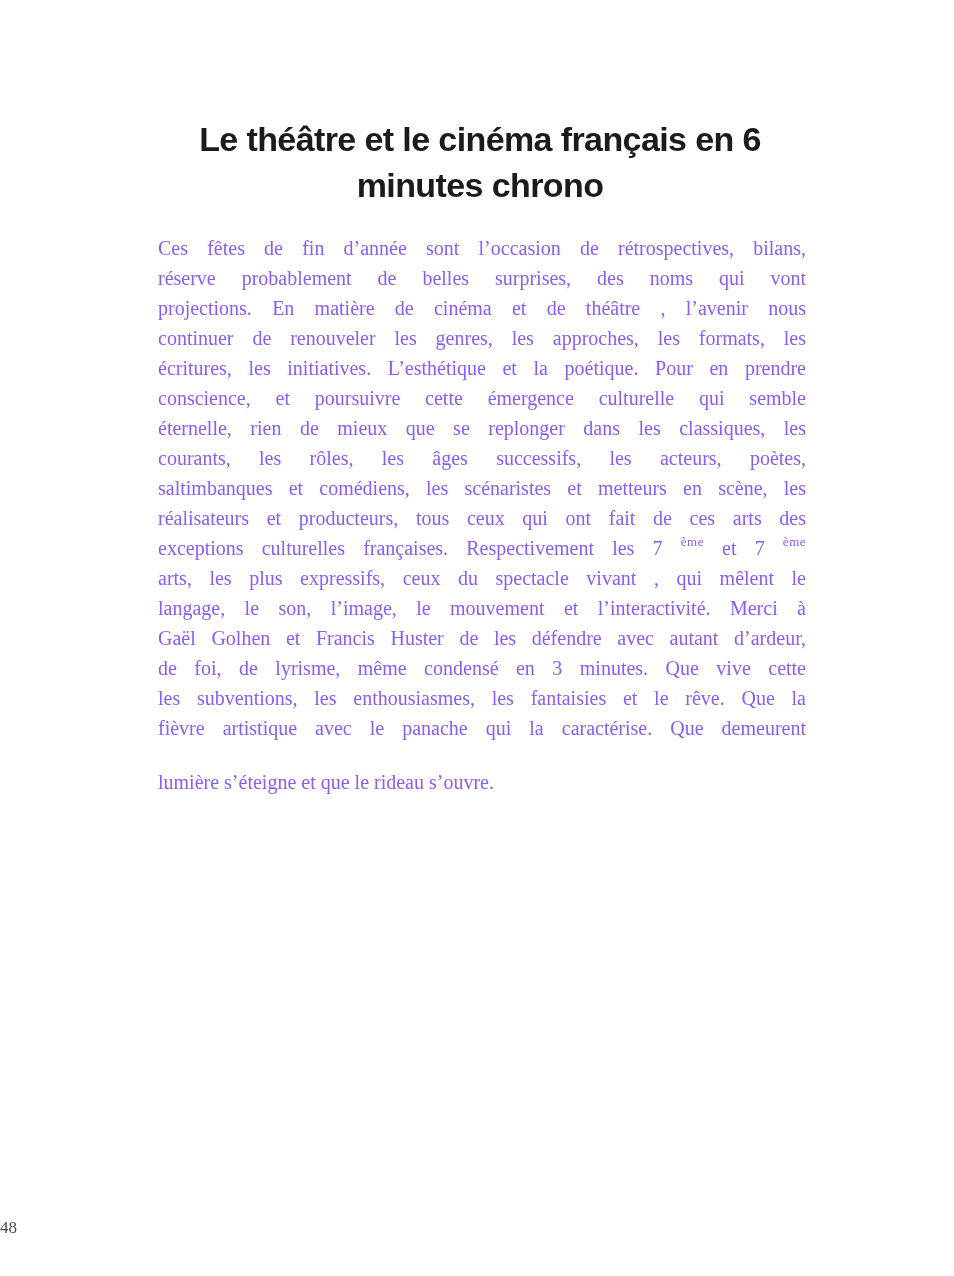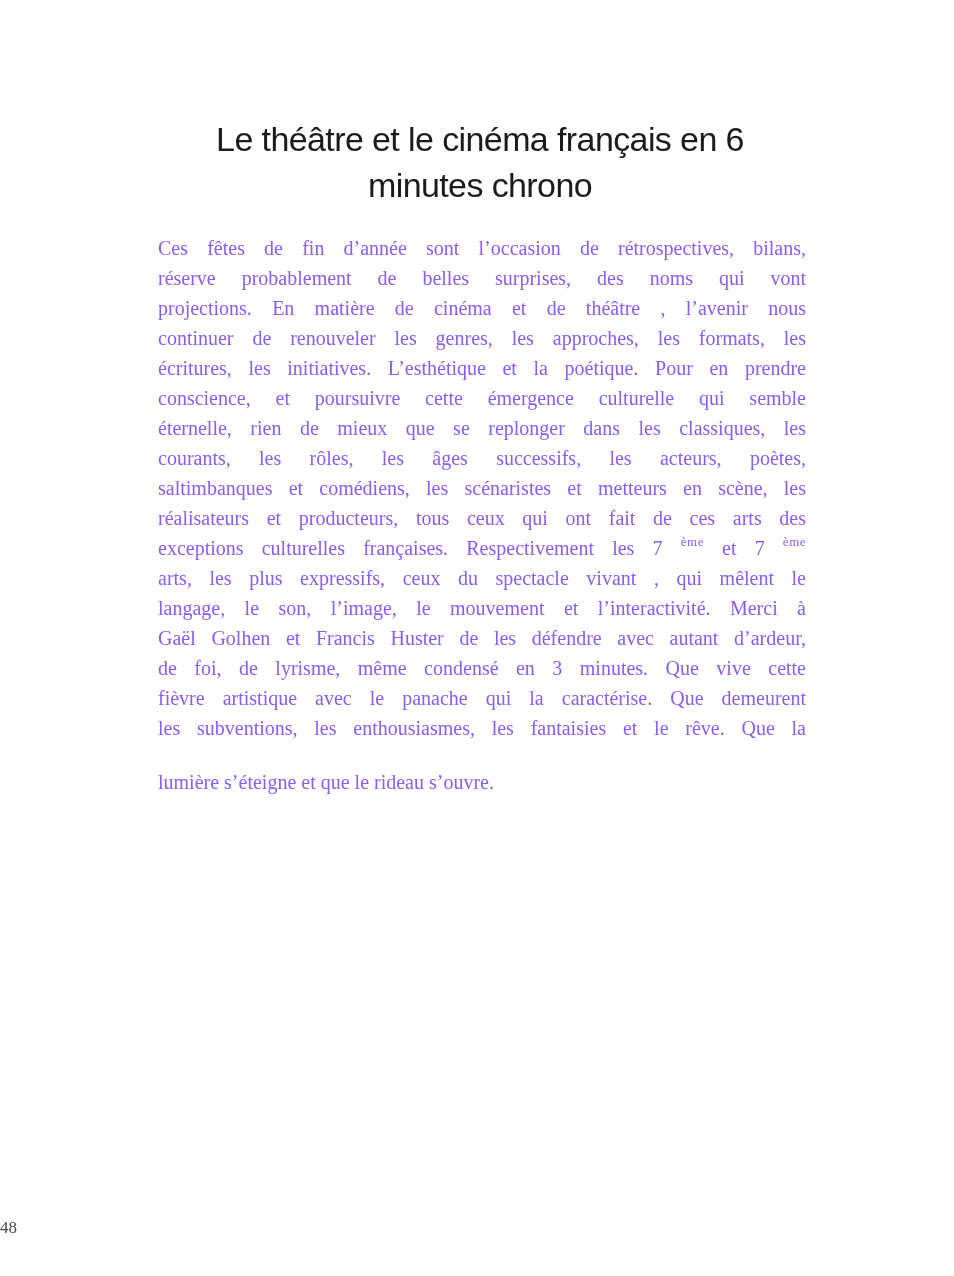--- a/index.html
+++ b/index.html
@@ -15,21 +15,21 @@
     overflow: hidden;
     font-family: "Liberation Serif", "DejaVu Serif", serif;
   }
   .title {
     position: absolute;
     left: 150px;
     top: 116px;
     width: 660px;
     text-align: center;
     font-family: "Liberation Sans", "DejaVu Sans", sans-serif;
-    font-weight: 400;
+    font-weight: 700;
     font-size: 34px;
     line-height: 46px;
     letter-spacing: -0.6px;
     color: #1b1b1b;
   }
   .body {
     position: absolute;
     left: 158px;
     top: 233px;
     width: 648px;
@@ -82,18 +82,18 @@
       <div class="body-line"><span class="seg">conscience, et poursuivre cette émergence culturelle qui semble</span></div>
       <div class="body-line"><span class="seg">éternelle, rien de mieux que se replonger dans les classiques, les</span></div>
       <div class="body-line"><span class="seg">courants, les rôles, les âges successifs, les acteurs, poètes,</span></div>
       <div class="body-line"><span class="seg">saltimbanques et comédiens, les scénaristes et metteurs en scène, les</span></div>
       <div class="body-line"><span class="seg">réalisateurs et producteurs, tous ceux qui ont fait de ces arts des</span></div>
       <div class="body-line"><span class="seg">exceptions culturelles françaises. Respectivement les 7 </span><sup class="ordinal">ème</sup><span class="seg"> et 7 </span><sup class="ordinal">ème</sup></div>
       <div class="body-line"><span class="seg">arts, les plus expressifs, ceux du spectacle vivant , qui mêlent le</span></div>
       <div class="body-line"><span class="seg">langage, le son, l’image, le mouvement et l’interactivité. Merci à</span></div>
       <div class="body-line"><span class="seg">Gaël Golhen et Francis Huster de les défendre avec autant d’ardeur,</span></div>
       <div class="body-line"><span class="seg">de foi, de lyrisme, même condensé en 3 minutes. Que vive cette</span></div>
+      <div class="body-line"><span class="seg">les subventions, les enthousiasmes, les fantaisies et le rêve. Que la</span></div>
       <div class="body-line"><span class="seg">fièvre artistique avec le panache qui la caractérise. Que demeurent</span></div>
-      <div class="body-line"><span class="seg">les subventions, les enthousiasmes, les fantaisies et le rêve. Que la</span></div>
       <div class="body-line last"><span class="seg">lumière s’éteigne et que le rideau s’ouvre.</span></div>
     </main>
   <footer class="pageno">48</footer>
 </div>
 
 </body></html>

